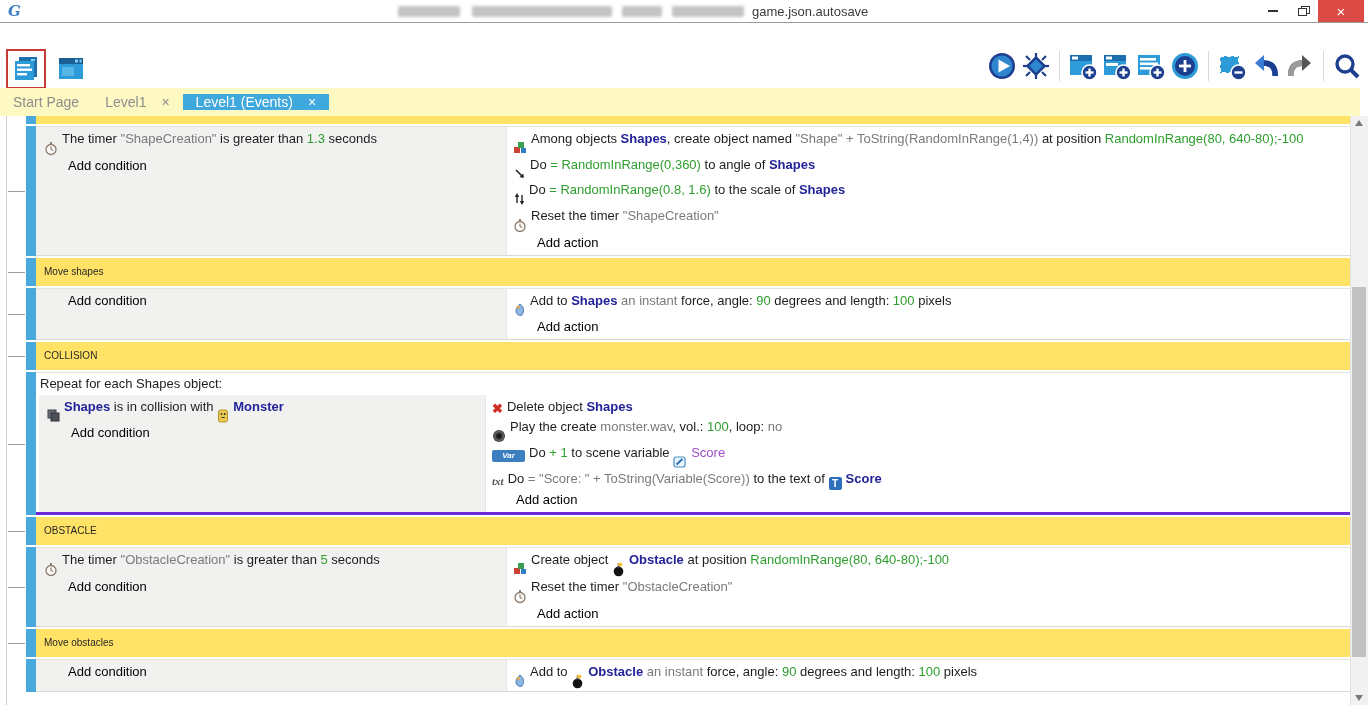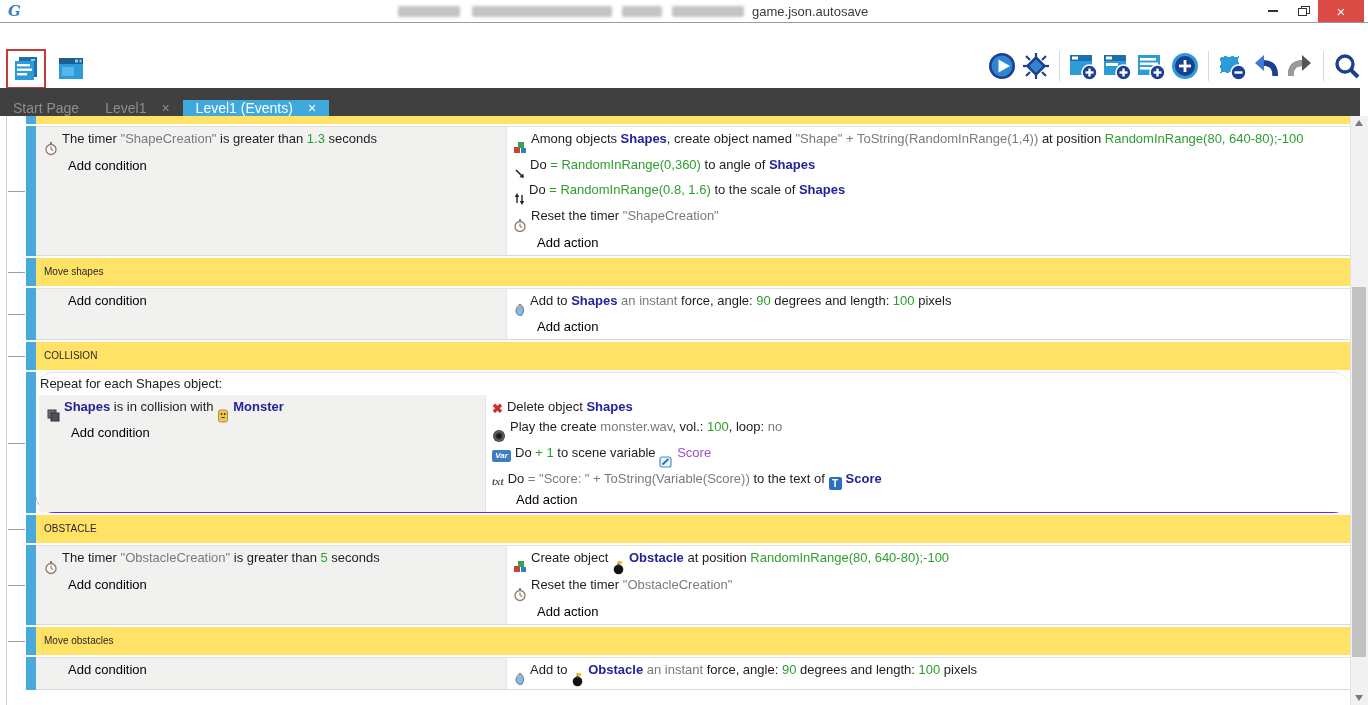--- a/index.html
+++ b/index.html
@@ -28,22 +28,22 @@
 
   
   .toolbar{position:absolute;top:46px;left:0;right:0;height:42px;background:#fff;}
   .tool-left{position:absolute;left:6px;top:3px;display:flex;align-items:center;}
   .red-box{border:2px solid #c43a35;padding:1px;display:flex;}
   .tbtn{display:flex;align-items:center;justify-content:center;width:34px;height:34px;}
   .tool-right{position:absolute;right:4px;top:3px;display:flex;align-items:center;}
   .vsep{width:1px;height:30px;background:#d9d9d9;margin:0 6px;}
 
   
-  .tabstrip{position:absolute;top:88px;left:0;right:8px;height:28px;display:flex;align-items:flex-end;
-            font-size:14px;background:#404040;}
+  .tabstrip{position:absolute;top:88px;left:0;right:8px;height:28px;display:flex;align-items:center;
+            font-size:14px;background:#fef9c3;}
   .tab{display:flex;align-items:center;padding:0 13px;color:#8d8d8d;gap:15px;}
   .tab .tclose{font-size:14px;color:#8d8d8d;}
   .tab.active{background:#3fa8dc;color:#fff;}
   .tab.active .tclose{color:#fff;}
 
   
   .events{position:absolute;top:116px;left:0;right:17px;bottom:0;overflow:hidden;background:#fff;}
   .panel-edge{position:absolute;left:6px;top:0;bottom:0;width:1px;background:#cfcfcf;}
   #events-list{display:flex;flex-direction:column;}
   .block{display:flex;margin-bottom:2px;}
@@ -51,36 +51,36 @@
   .tick{position:absolute;left:8px;top:50%;width:17px;height:1px;background:#9f9f9f;}
   .bar{width:10px;flex:none;background:#4aa9dc;}
   .bcontent{flex:1;min-width:0;}
   .comment{background:#ffe266;padding:5px 8px;font-size:10px;color:#262626;line-height:18px;}
   .strip{background:#ffe266;height:8px;}
   .event{display:flex;border-top:1px solid #e3e3e1;border-bottom:1px solid #d9d9d7;}
   .conds{width:470px;flex:none;background:#f1f1f0;padding:2px 8px 2px 8px;box-sizing:border-box;}
   .acts{flex:1;min-width:0;background:#fff;padding:2px 8px 2px 6px;border-left:1px solid #e6e6e4;}
   .row{font-size:13px;line-height:20px;color:#1d1d1d;}
   .placeholder{color:#000000;margin-left:24px;}
-  .foreach{background:#fff;border-top:1px solid #e3e3e1;border-bottom:1px solid #6d28d9;border-radius:18px;}
+  .foreach{background:#fff;border-top:1px solid #e3e3e1;border-bottom:3px solid #6d28d9;}
   .fe-header{font-size:13px;line-height:20px;padding:1px 4px;color:#1d1d1d;}
   .fe-inner{display:flex;margin-left:3px;}
   .fe-inner .conds{width:446px;}
 
   
   .s-plain{color:#1d1d1d;}
   .s-object{color:#23239a;font-weight:bold;}
   .s-expr{color:#2e9e2e;}
   .s-string{color:#7a7a7a;}
   .s-variable{color:#9b4dca;}
 
   .ic{display:inline-block;vertical-align:-2px;margin-right:4px;line-height:0;}
   .ic svg{vertical-align:top;}
   .del-x{color:#cf2d26;font-weight:bold;font-size:13px;line-height:14px;display:inline-block;}
-  .var-badge{display:inline-block;width:19px;height:12px;background:#3c7ebf;color:#fff;
+  .var-badge{display:inline-block;width:33px;height:12px;background:#3c7ebf;color:#fff;
              font:italic bold 8px/12px "Liberation Sans",sans-serif;text-align:center;border-radius:2px;vertical-align:1px;}
   .txt-badge{display:inline-block;color:#555;font:italic bold 11px/13px "Liberation Serif",serif;vertical-align:0;}
   .textobj-badge{display:inline-block;width:13px;height:13px;background:#2e6fbd;color:#fff;
                  font:bold 10px/13px "Liberation Sans",sans-serif;text-align:center;border-radius:2px;vertical-align:-2px;}
 
   
   .scrollbar{position:absolute;top:116px;right:0;width:17px;bottom:0;background:#f1f1f1;border-left:1px solid #e2e2e2;}
   .sb-up{position:absolute;top:4px;left:4px;width:0;height:0;border-left:4px solid transparent;
          border-right:4px solid transparent;border-bottom:6px solid #7a7a7a;}
   .sb-down{position:absolute;bottom:4px;left:4px;width:0;height:0;border-left:4px solid transparent;

